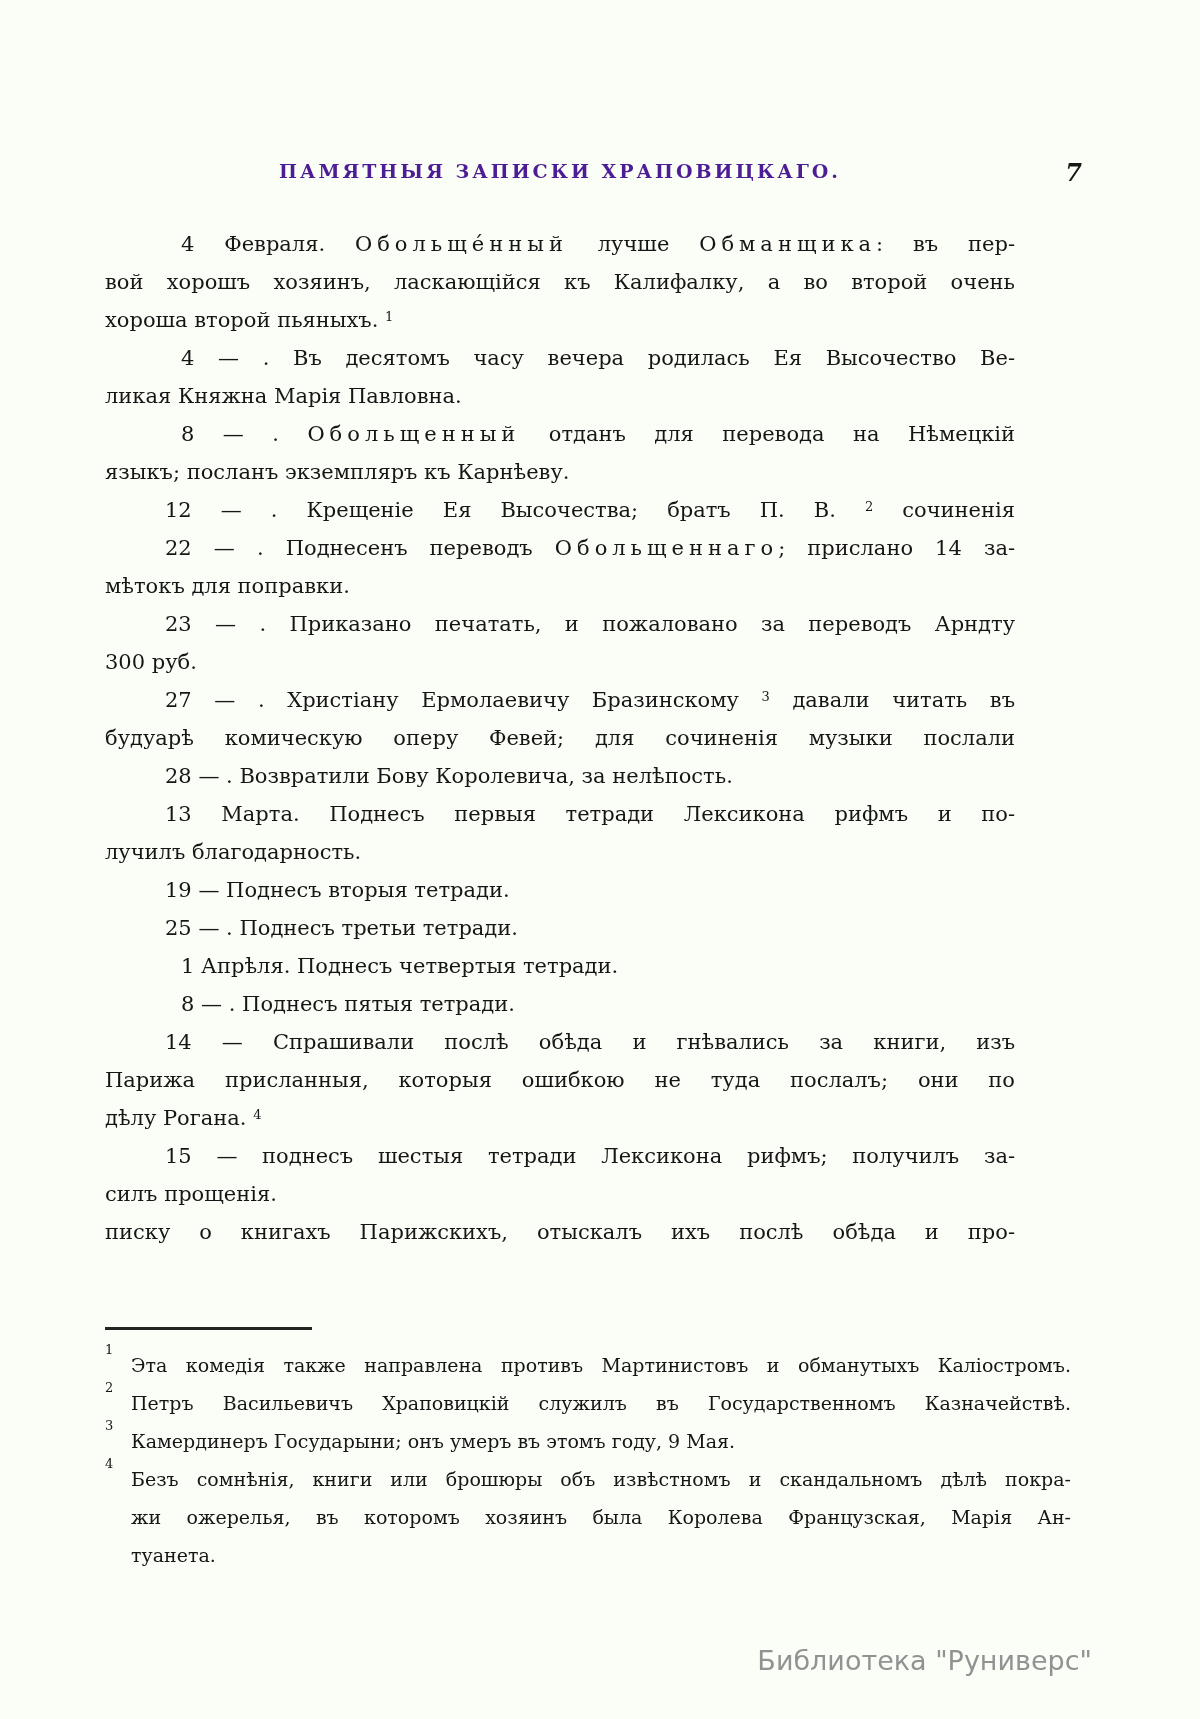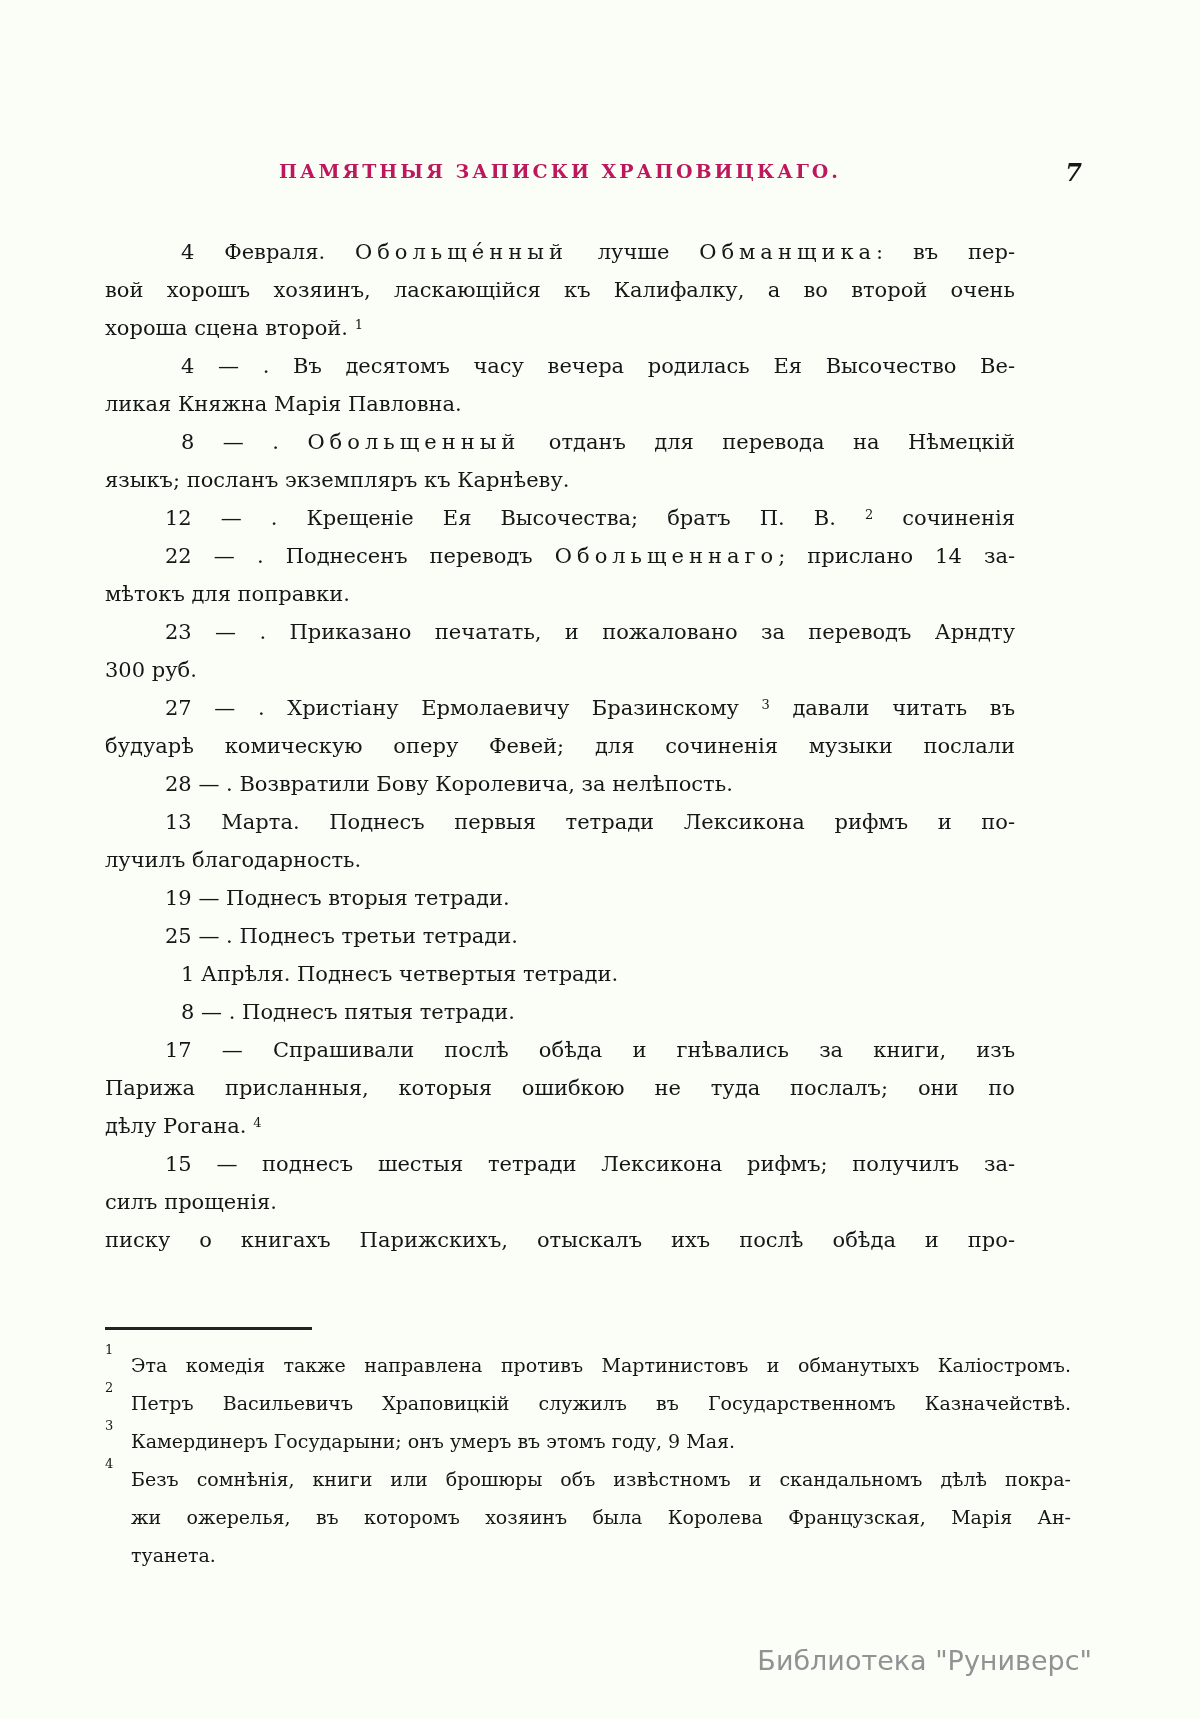--- a/index.html
+++ b/index.html
@@ -8,29 +8,29 @@
     width:1200px;height:1719px;
     background:#fbfdf7;
     font-family:"DejaVu Serif", serif;
     color:#161616;
     overflow:hidden;
   }
   .header{
     position:absolute;top:160px;left:105px;width:910px;
     text-align:center;
     font-size:19px;font-weight:bold;letter-spacing:3px;
-    color:#be185d;
+    color:#4c1d95;
   }
   .pagenum{
     position:absolute;top:158px;right:118px;
     font-size:24px;font-weight:bold;font-style:italic;
     letter-spacing:0;
   }
   .body-text{
-    position:absolute;top:233px;left:105px;width:910px;
+    position:absolute;top:225px;left:105px;width:910px;
     font-size:21px;line-height:38px;
   }
   .line{white-space:normal;text-align:left;text-align-last:left;}
   .line.j{text-align:justify;text-align-last:justify;}
   .line.in1{padding-left:60px;}
   .line.in2{padding-left:76px;}
   .sp{letter-spacing:5px;}
   sup.fn-ref,.fn-marker{
     font-size:0.62em;vertical-align:0.5em;line-height:0;letter-spacing:normal;
   }
@@ -53,40 +53,40 @@
 </head>
 <body>
 
 <div class="page">
   <div class="header">ПАМЯТНЫЯ ЗАПИСКИ ХРАПОВИЦКАГО.</div>
   <div class="pagenum">7</div>
 
   <div class="body-text" id="body-lines">
       <div class="line j in2"><span>4 Февраля. </span><span class="sp">Обольще́нный</span><span> лучше </span><span class="sp">Обманщика</span><span>: въ пер-</span></div>
       <div class="line j"><span>вой хорошъ хозяинъ, ласкающійся къ Калифалку, а во второй очень</span></div>
-      <div class="line"><span>хороша сцена второй. </span><sup class="fn-ref">1</sup></div>
+      <div class="line"><span>хороша второй пьяныхъ. </span><sup class="fn-ref">1</sup></div>
       <div class="line j in2"><span>4 — . Въ десятомъ часу вечера родилась Ея Высочество Ве-</span></div>
       <div class="line"><span>ликая Княжна Марія Павловна.</span></div>
       <div class="line j in2"><span>8 — . </span><span class="sp">Обольщенный</span><span> отданъ для перевода на Нѣмецкій</span></div>
       <div class="line"><span>языкъ; посланъ экземпляръ къ Карнѣеву.</span></div>
       <div class="line j in1"><span>12 — . Крещеніе Ея Высочества; братъ П. В. </span><sup class="fn-ref">2</sup><span> сочиненія</span></div>
       <div class="line j in1"><span>22 — . Поднесенъ переводъ </span><span class="sp">Обольщеннаго</span><span>; прислано 14 за-</span></div>
       <div class="line"><span>мѣтокъ для поправки.</span></div>
       <div class="line j in1"><span>23 — . Приказано печатать, и пожаловано за переводъ Арндту</span></div>
       <div class="line"><span>300 руб.</span></div>
       <div class="line j in1"><span>27 — . Христіану Ермолаевичу Бразинскому </span><sup class="fn-ref">3</sup><span> давали читать въ</span></div>
       <div class="line j"><span>будуарѣ комическую оперу Февей; для сочиненія музыки послали</span></div>
       <div class="line in1"><span>28 — . Возвратили Бову Королевича, за нелѣпость.</span></div>
       <div class="line j in1"><span>13 Марта. Поднесъ первыя тетради Лексикона рифмъ и по-</span></div>
       <div class="line"><span>лучилъ благодарность.</span></div>
       <div class="line in1"><span>19 — Поднесъ вторыя тетради.</span></div>
       <div class="line in1"><span>25 — . Поднесъ третьи тетради.</span></div>
       <div class="line in2"><span>1 Апрѣля. Поднесъ четвертыя тетради.</span></div>
       <div class="line in2"><span>8 — . Поднесъ пятыя тетради.</span></div>
-      <div class="line j in1"><span>17 — Спрашивали послѣ обѣда и гнѣвались за книги, изъ</span></div>
+      <div class="line j in1"><span>14 — Спрашивали послѣ обѣда и гнѣвались за книги, изъ</span></div>
       <div class="line j"><span>Парижа присланныя, которыя ошибкою не туда послалъ; они по</span></div>
       <div class="line"><span>дѣлу Рогана. </span><sup class="fn-ref">4</sup></div>
       <div class="line j in1"><span>15 — поднесъ шестыя тетради Лексикона рифмъ; получилъ за-</span></div>
       <div class="line"><span>силъ прощенія.</span></div>
       <div class="line j"><span>писку о книгахъ Парижскихъ, отыскалъ ихъ послѣ обѣда и про-</span></div>
     </div>
 
   <div class="fn-sep"></div>
 
   <div class="footnotes" id="footnotes">

